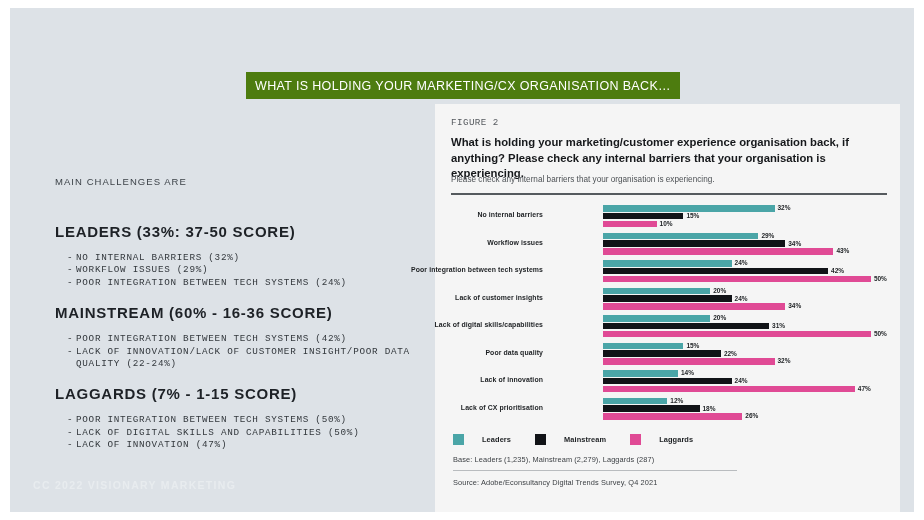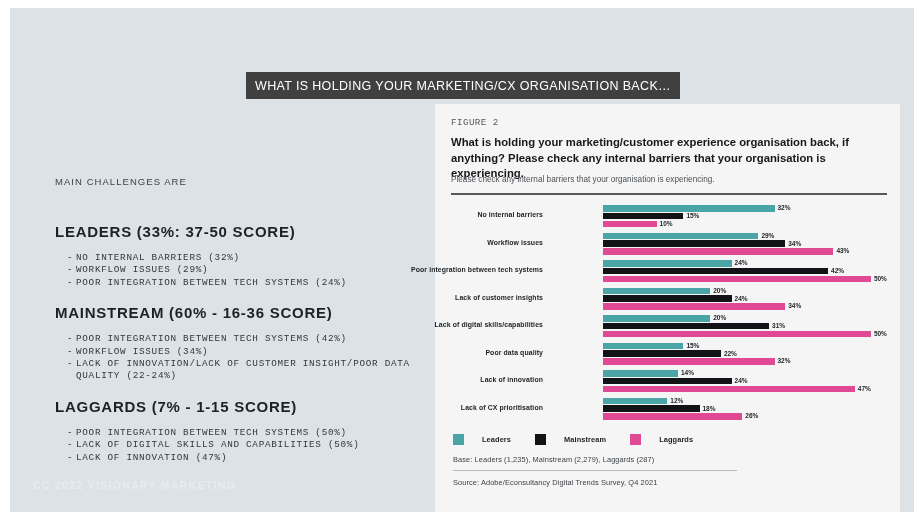--- a/index.html
+++ b/index.html
@@ -9,21 +9,21 @@
     -webkit-font-smoothing:antialiased;
   }
   #slide{
     position:absolute;left:10px;top:8px;width:904px;height:504px;
     background:#dde2e7;overflow:hidden;
   }
 
   
   #title-banner{
     position:absolute;left:236px;top:64px;width:434px;height:27px;
-    background:#404040;display:flex;align-items:center;justify-content:center;
+    background:#4d7c0f;display:flex;align-items:center;justify-content:center;
   }
   #title-banner .t{
     color:#ffffff;font-size:12.5px;letter-spacing:.35px;font-weight:400;
     white-space:nowrap;
   }
 
   
   #left-col{position:absolute;left:45px;top:168px;width:370px;color:#2b2f33;}
   .main-challenges{
     font-size:9.5px;letter-spacing:1.05px;color:#3c4248;margin-bottom:36px;
@@ -131,21 +131,20 @@
           <ul class="bullets">
             <li>NO INTERNAL BARRIERS (32%)</li>
             <li>WORKFLOW ISSUES (29%)</li>
             <li>POOR INTEGRATION BETWEEN TECH SYSTEMS (24%)</li>
           </ul>
         </div>
         <div class="group">
           <div class="group-title">MAINSTREAM (60% - 16-36 SCORE)</div>
           <ul class="bullets">
             <li>POOR INTEGRATION BETWEEN TECH SYSTEMS (42%)</li>
-            <li>WORKFLOW ISSUES (34%)</li>
             <li>LACK OF INNOVATION/LACK OF CUSTOMER INSIGHT/POOR DATA
   QUALITY (22-24%)</li>
           </ul>
         </div>
         <div class="group">
           <div class="group-title">LAGGARDS (7% - 1-15 SCORE)</div>
           <ul class="bullets">
             <li>POOR INTEGRATION BETWEEN TECH SYSTEMS (50%)</li>
             <li>LACK OF DIGITAL SKILLS AND CAPABILITIES (50%)</li>
             <li>LACK OF INNOVATION (47%)</li>

